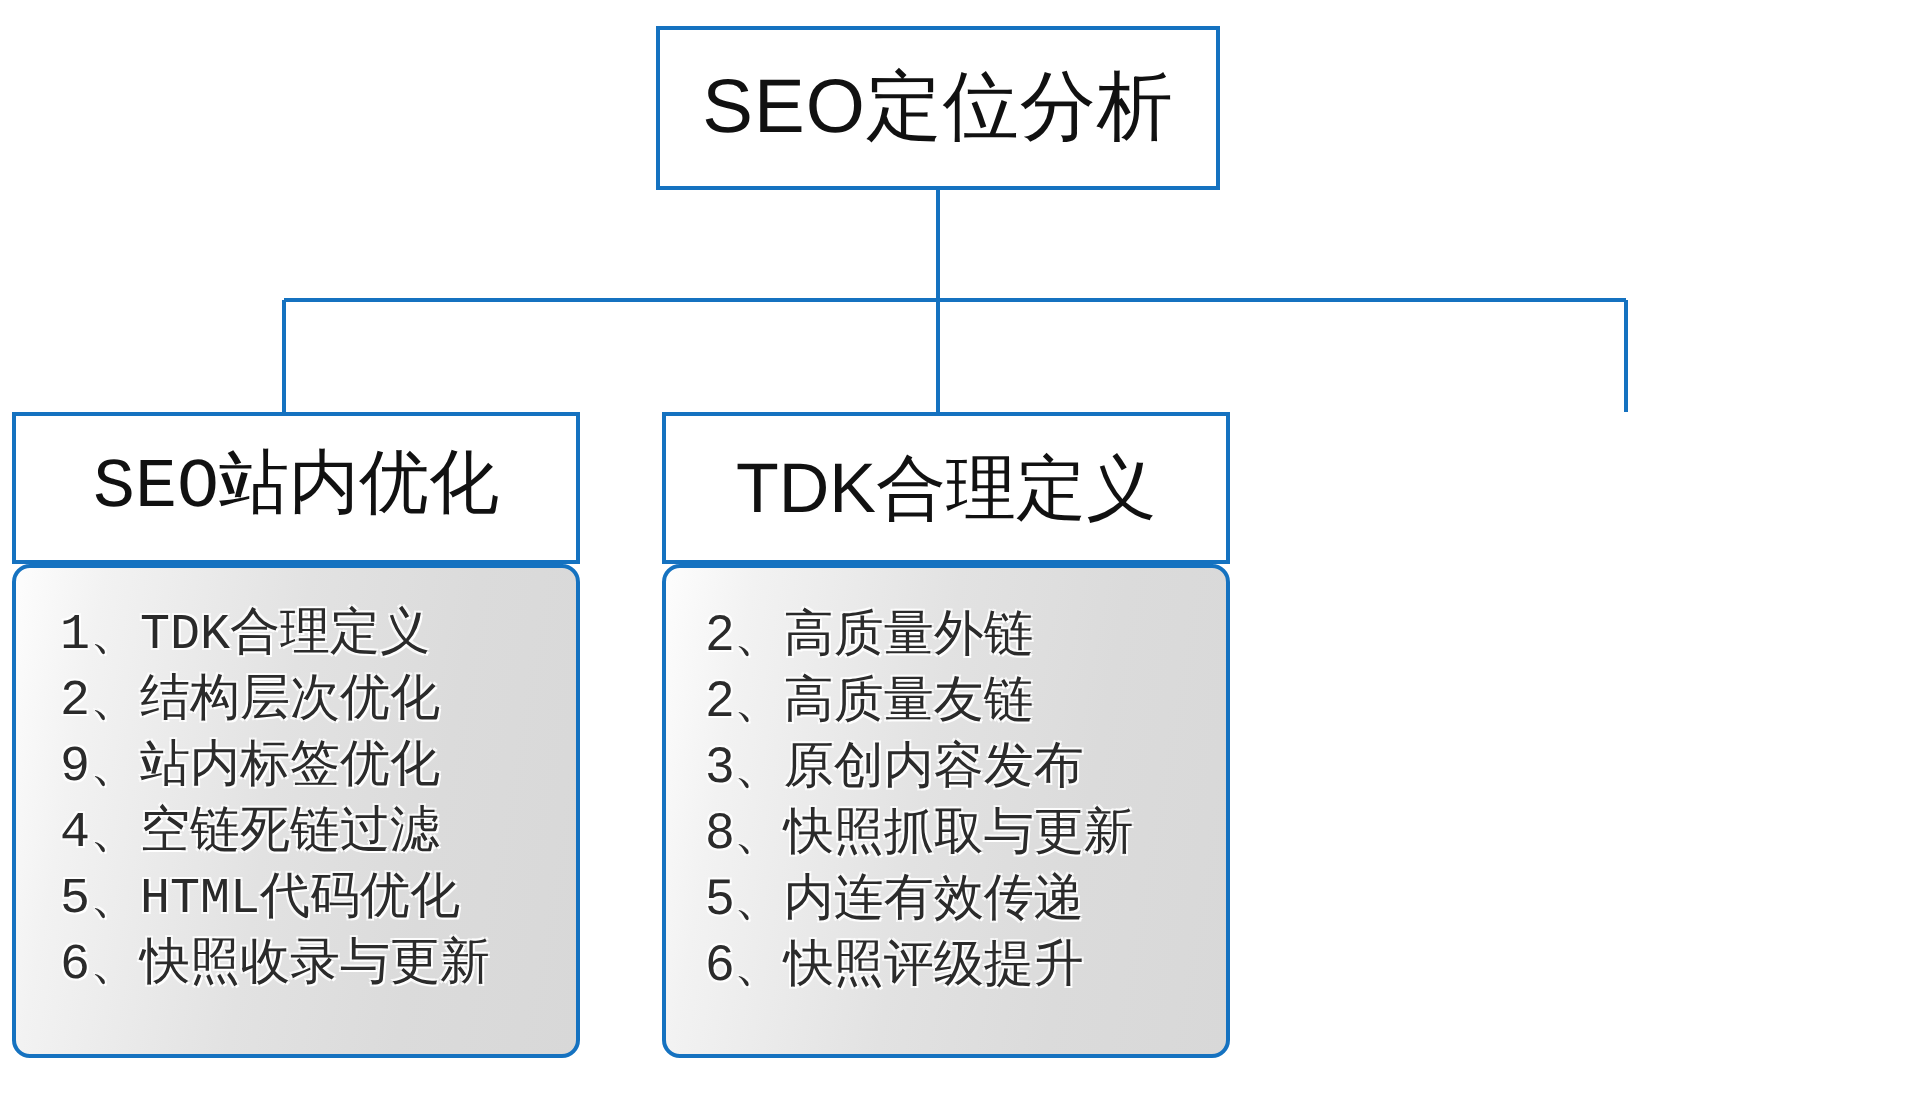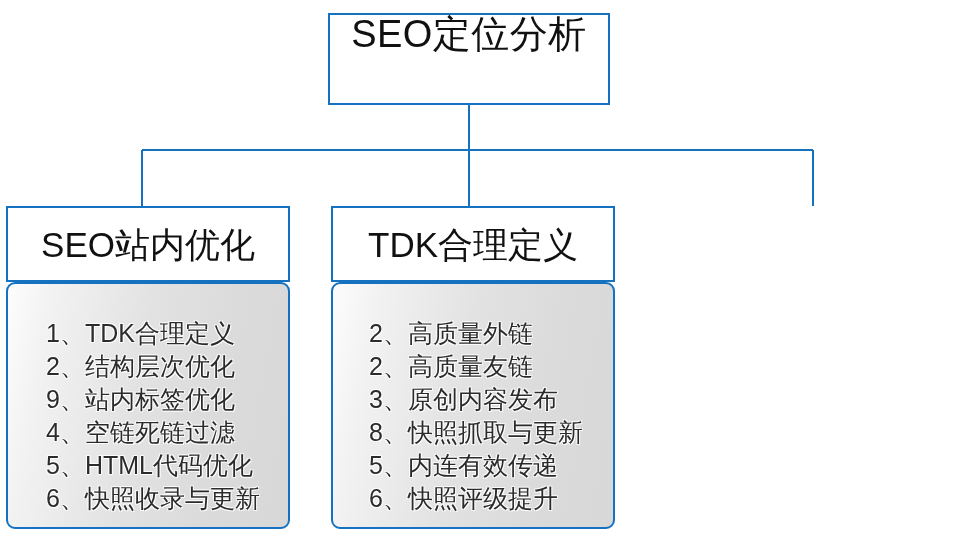--- a/index.html
+++ b/index.html
@@ -34,43 +34,44 @@
     height: 550px;
     pointer-events: none;
   }
 
   
   .root-box {
     position: absolute;
     left: 328px;
     top: 13px;
     width: 282px;
-    height: 92px;
+    height: 82px;
     box-sizing: border-box;
     border: 2px solid #1572c0;
     background: #ffffff;
     display: flex;
+    align-items: center;
     justify-content: center;
   }
   .root-label {
     font-size: 38px;
     line-height: 1;
     color: #111111;
     letter-spacing: 0.5px;
     white-space: nowrap;
   }
 
   
   .column {
     position: absolute;
     top: 206px;
     width: 284px;
     height: 325px;
   }
-  .col-1 { left: 6px; }
+  .col-1 { left: 6px; font-family: Liberation Mono, monospace; }
   .col-2 { left: 331px; }
   .col-3 { left: 672px; width: 282px; }
 
   .col-header {
     position: absolute;
     left: 0;
     top: 0;
     width: 100%;
     height: 76px;
     box-sizing: border-box;
@@ -101,21 +102,21 @@
                 #f2f2f2 14%,
                 #e2e2e2 46%,
                 #dbdbdb 72%,
                 #d8d8d8 100%);
     padding: 17px 0 0 0;
     overflow: hidden;
   }
 
   .item-list {
     list-style: none;
-    margin: 16px;
+    margin: 0;
     padding: 0 10px 0 22px;
   }
   .item {
     font-size: 25px;
     line-height: 33px;
     color: #2b2b2b;
     white-space: nowrap;
     text-shadow:
        1px  1px 0 rgba(255,255,255,0.95),
       -1px -1px 0 rgba(255,255,255,0.75),

